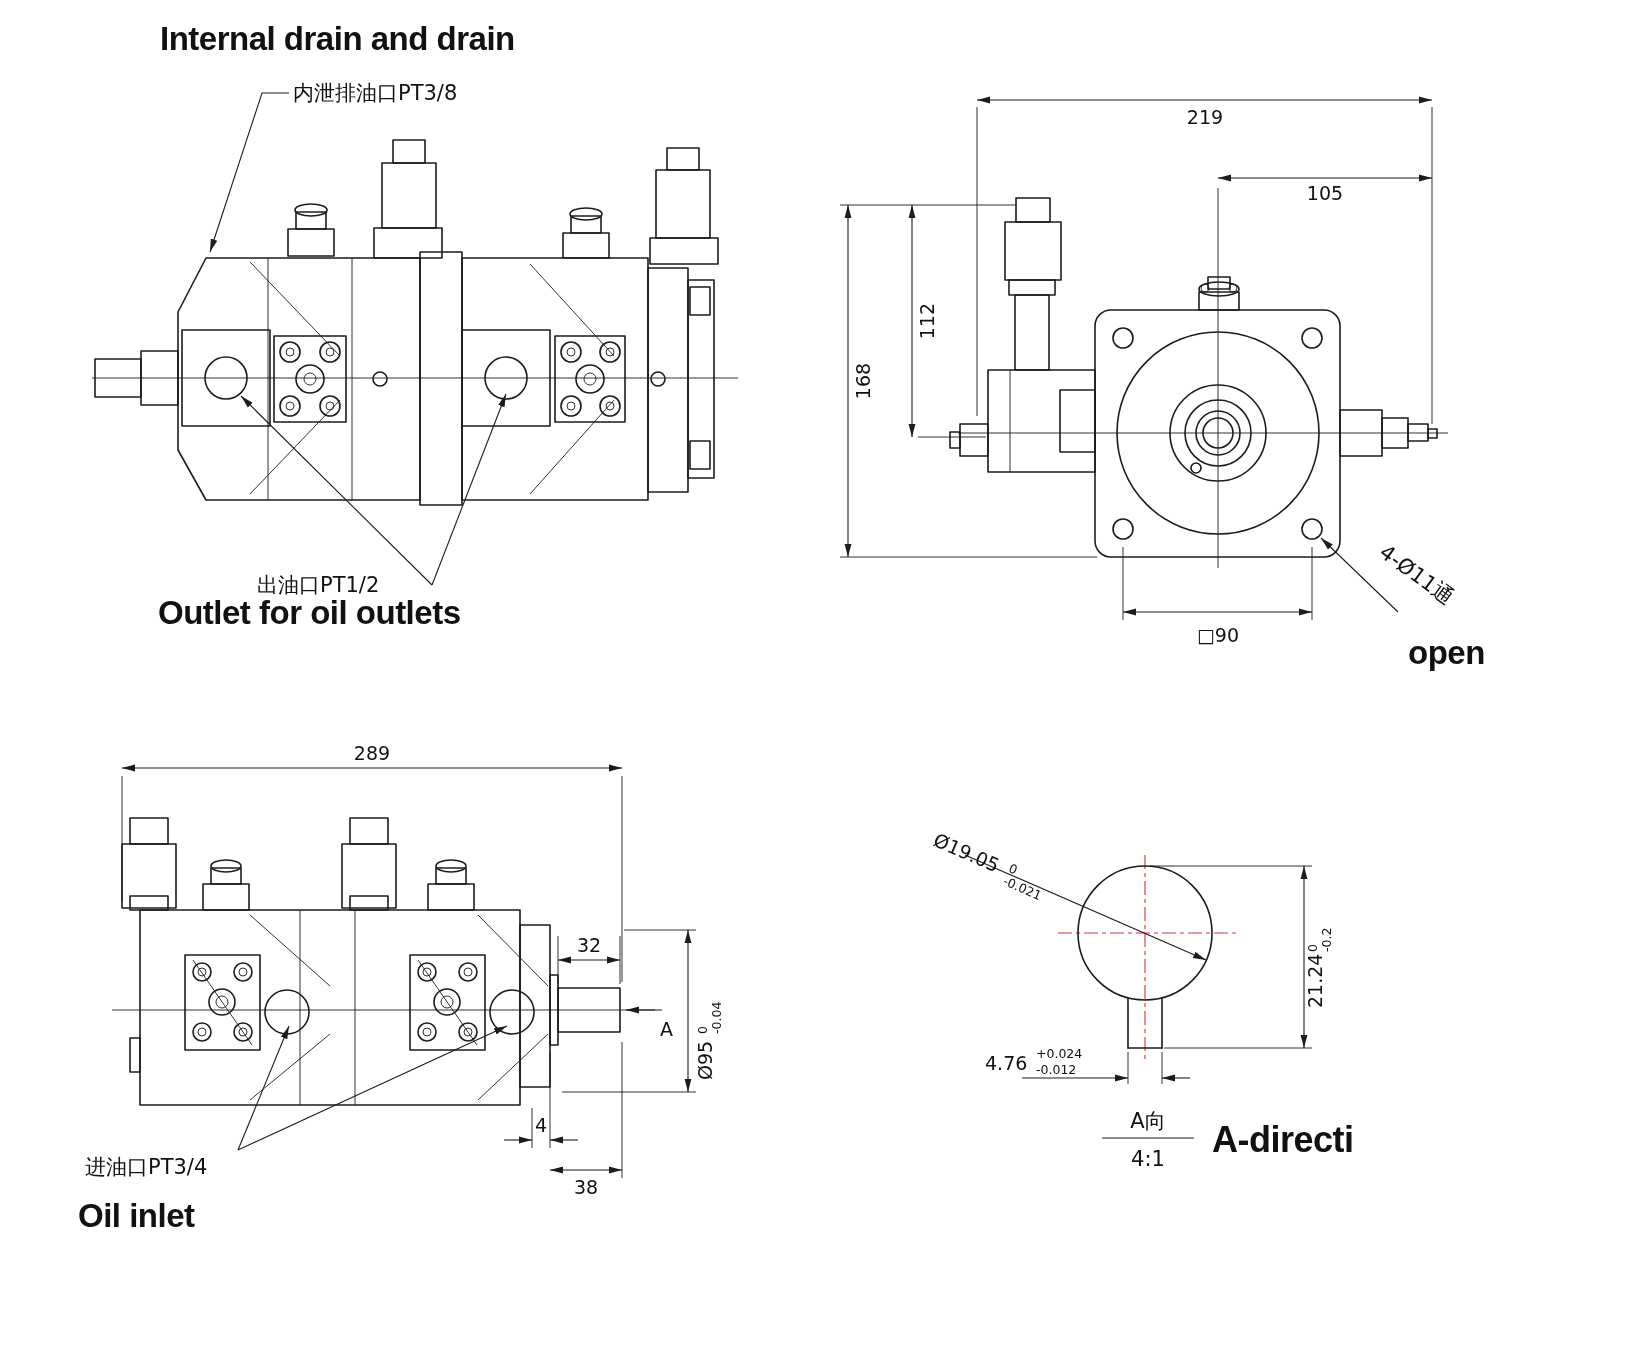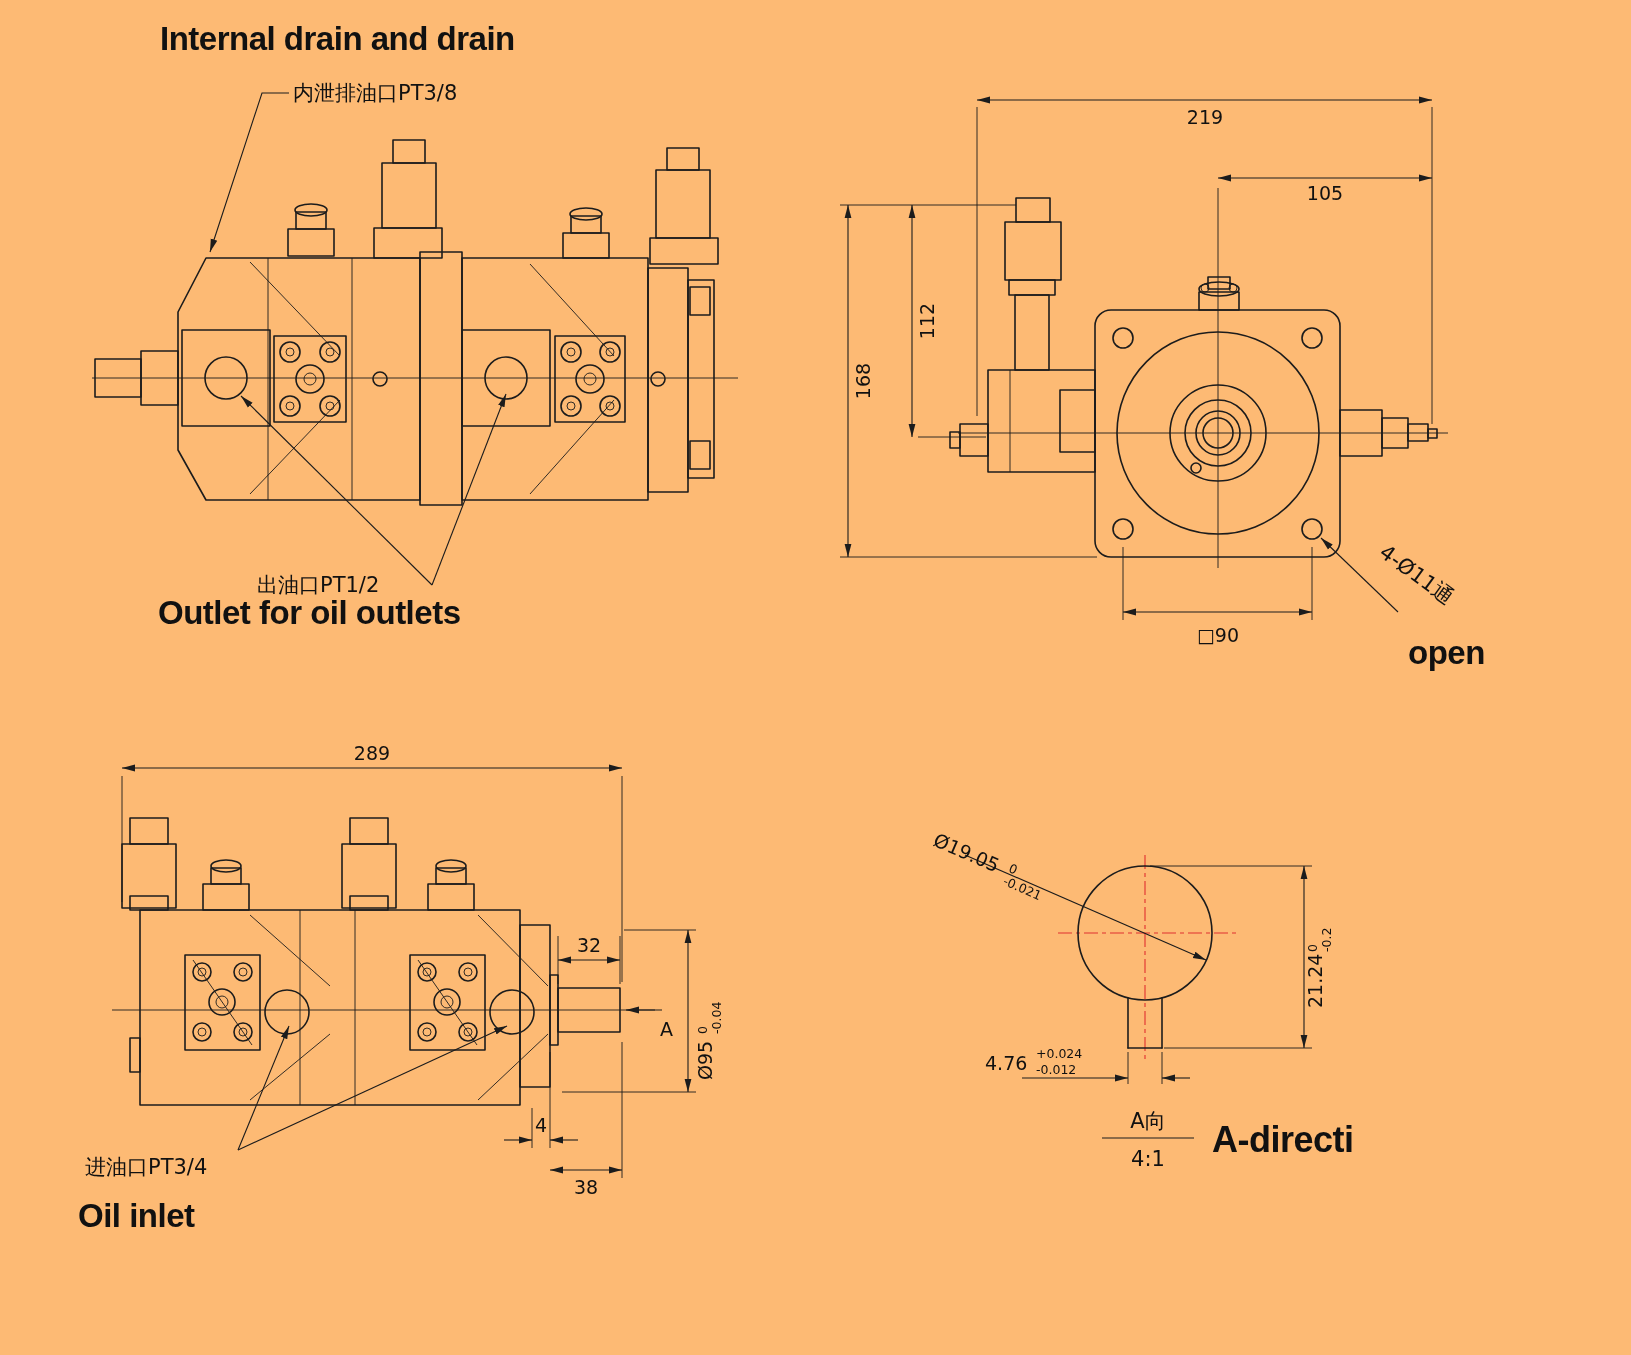--- a/index.html
+++ b/index.html
@@ -1,16 +1,16 @@
 <!DOCTYPE html>
 <html><head>
 <meta charset="utf-8">
 <style>
   html,body{margin:0;padding:0;background:#d9d8d6;}
-  .canvas{width:1631px;height:1355px;background:#fdba74;position:relative;overflow:hidden;
+  .canvas{width:1631px;height:1355px;background:#ffffff;position:relative;overflow:hidden;
           font-family:"DejaVu Sans",sans-serif;}
   svg{display:block}
   .obj{fill:none;stroke:#1c1c1c;stroke-width:1.6;stroke-linejoin:round;stroke-linecap:round}
   .thin{fill:none;stroke:#1c1c1c;stroke-width:0.9}
   .diml{fill:none;stroke:#1c1c1c;stroke-width:1.1}
   .cl{fill:none;stroke:#e03030;stroke-width:1.1;stroke-dasharray:14 4 4 4}
   text{fill:#111;font-family:"DejaVu Sans",sans-serif}
   .td{font-size:19px}
   .ts{font-size:12.5px}
   .tc{font-size:21px}

